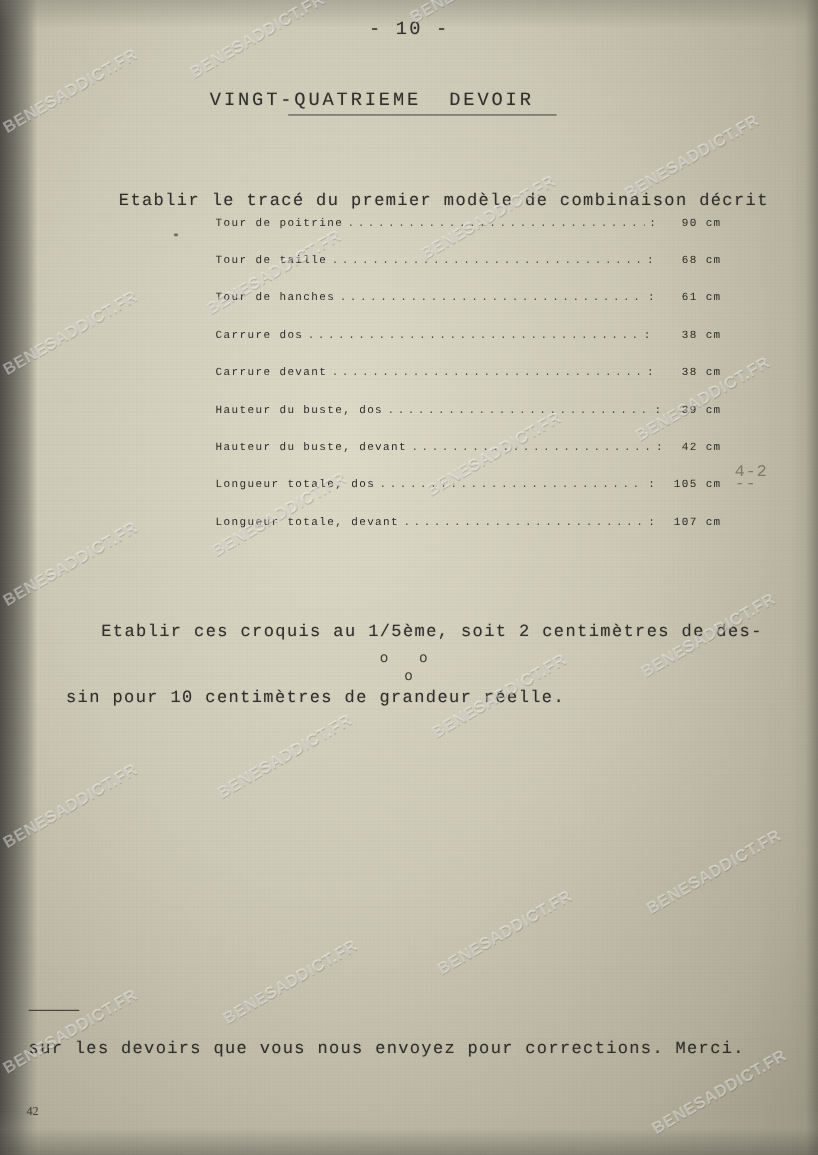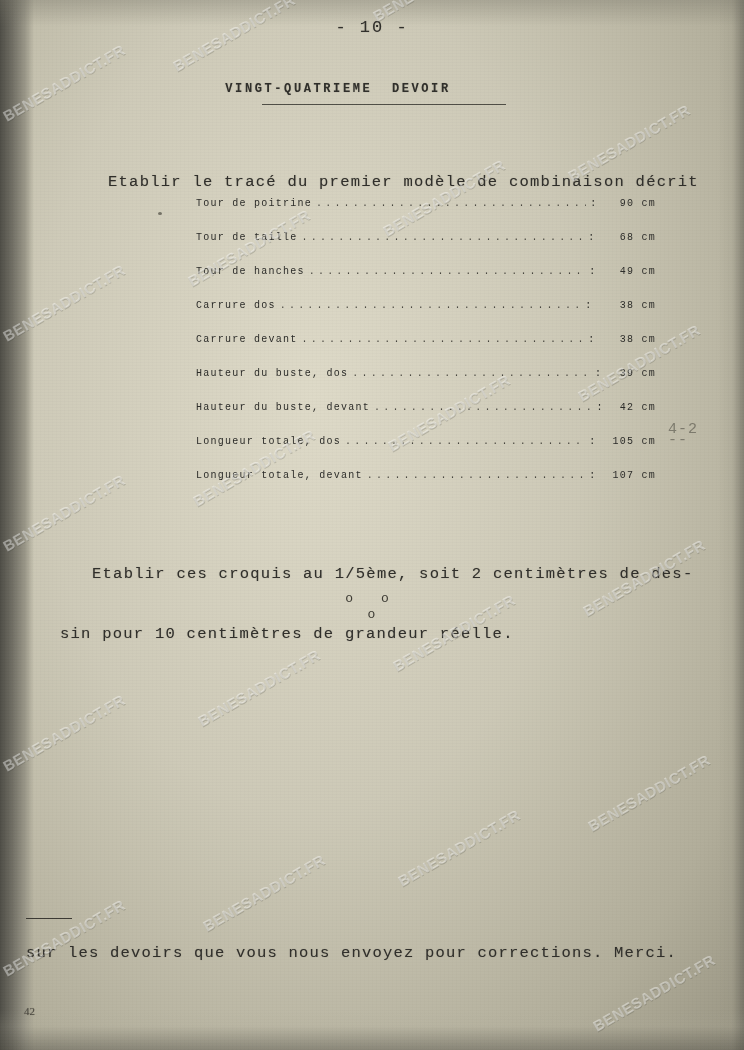--- a/index.html
+++ b/index.html
@@ -74,23 +74,23 @@
     text-align: center;
     font-size: 17px;
     letter-spacing: 2px;
   }
 
   #doc-title {
     top: 82px;
     left: 0;
     width: 676px;
     text-align: center;
-    font-size: 12px;
+    font-size: 17px;
     letter-spacing: 2.6px;
-    font-weight: bold;
+    font-weight: normal;
   }
   #doc-title-underline {
     position: absolute;
     top: 104px;
     left: 262px;
     width: 244px;
     height: 1px;
     background: #3a3832;
     opacity: 0.85;
   }
@@ -258,21 +258,21 @@
       <div class="m-row">
         <span class="m-label">Tour de taille</span>
         <span class="m-dots">...................................................</span>
         <span class="m-colon">:</span>
         <span class="m-value">68 cm</span>
       </div>
       <div class="m-row">
         <span class="m-label">Tour de hanches</span>
         <span class="m-dots">...................................................</span>
         <span class="m-colon">:</span>
-        <span class="m-value">49 cm</span>
+        <span class="m-value">61 cm</span>
       </div>
       <div class="m-row">
         <span class="m-label">Carrure dos</span>
         <span class="m-dots">...................................................</span>
         <span class="m-colon">:</span>
         <span class="m-value">38 cm</span>
       </div>
       <div class="m-row">
         <span class="m-label">Carrure devant</span>
         <span class="m-dots">...................................................</span>

